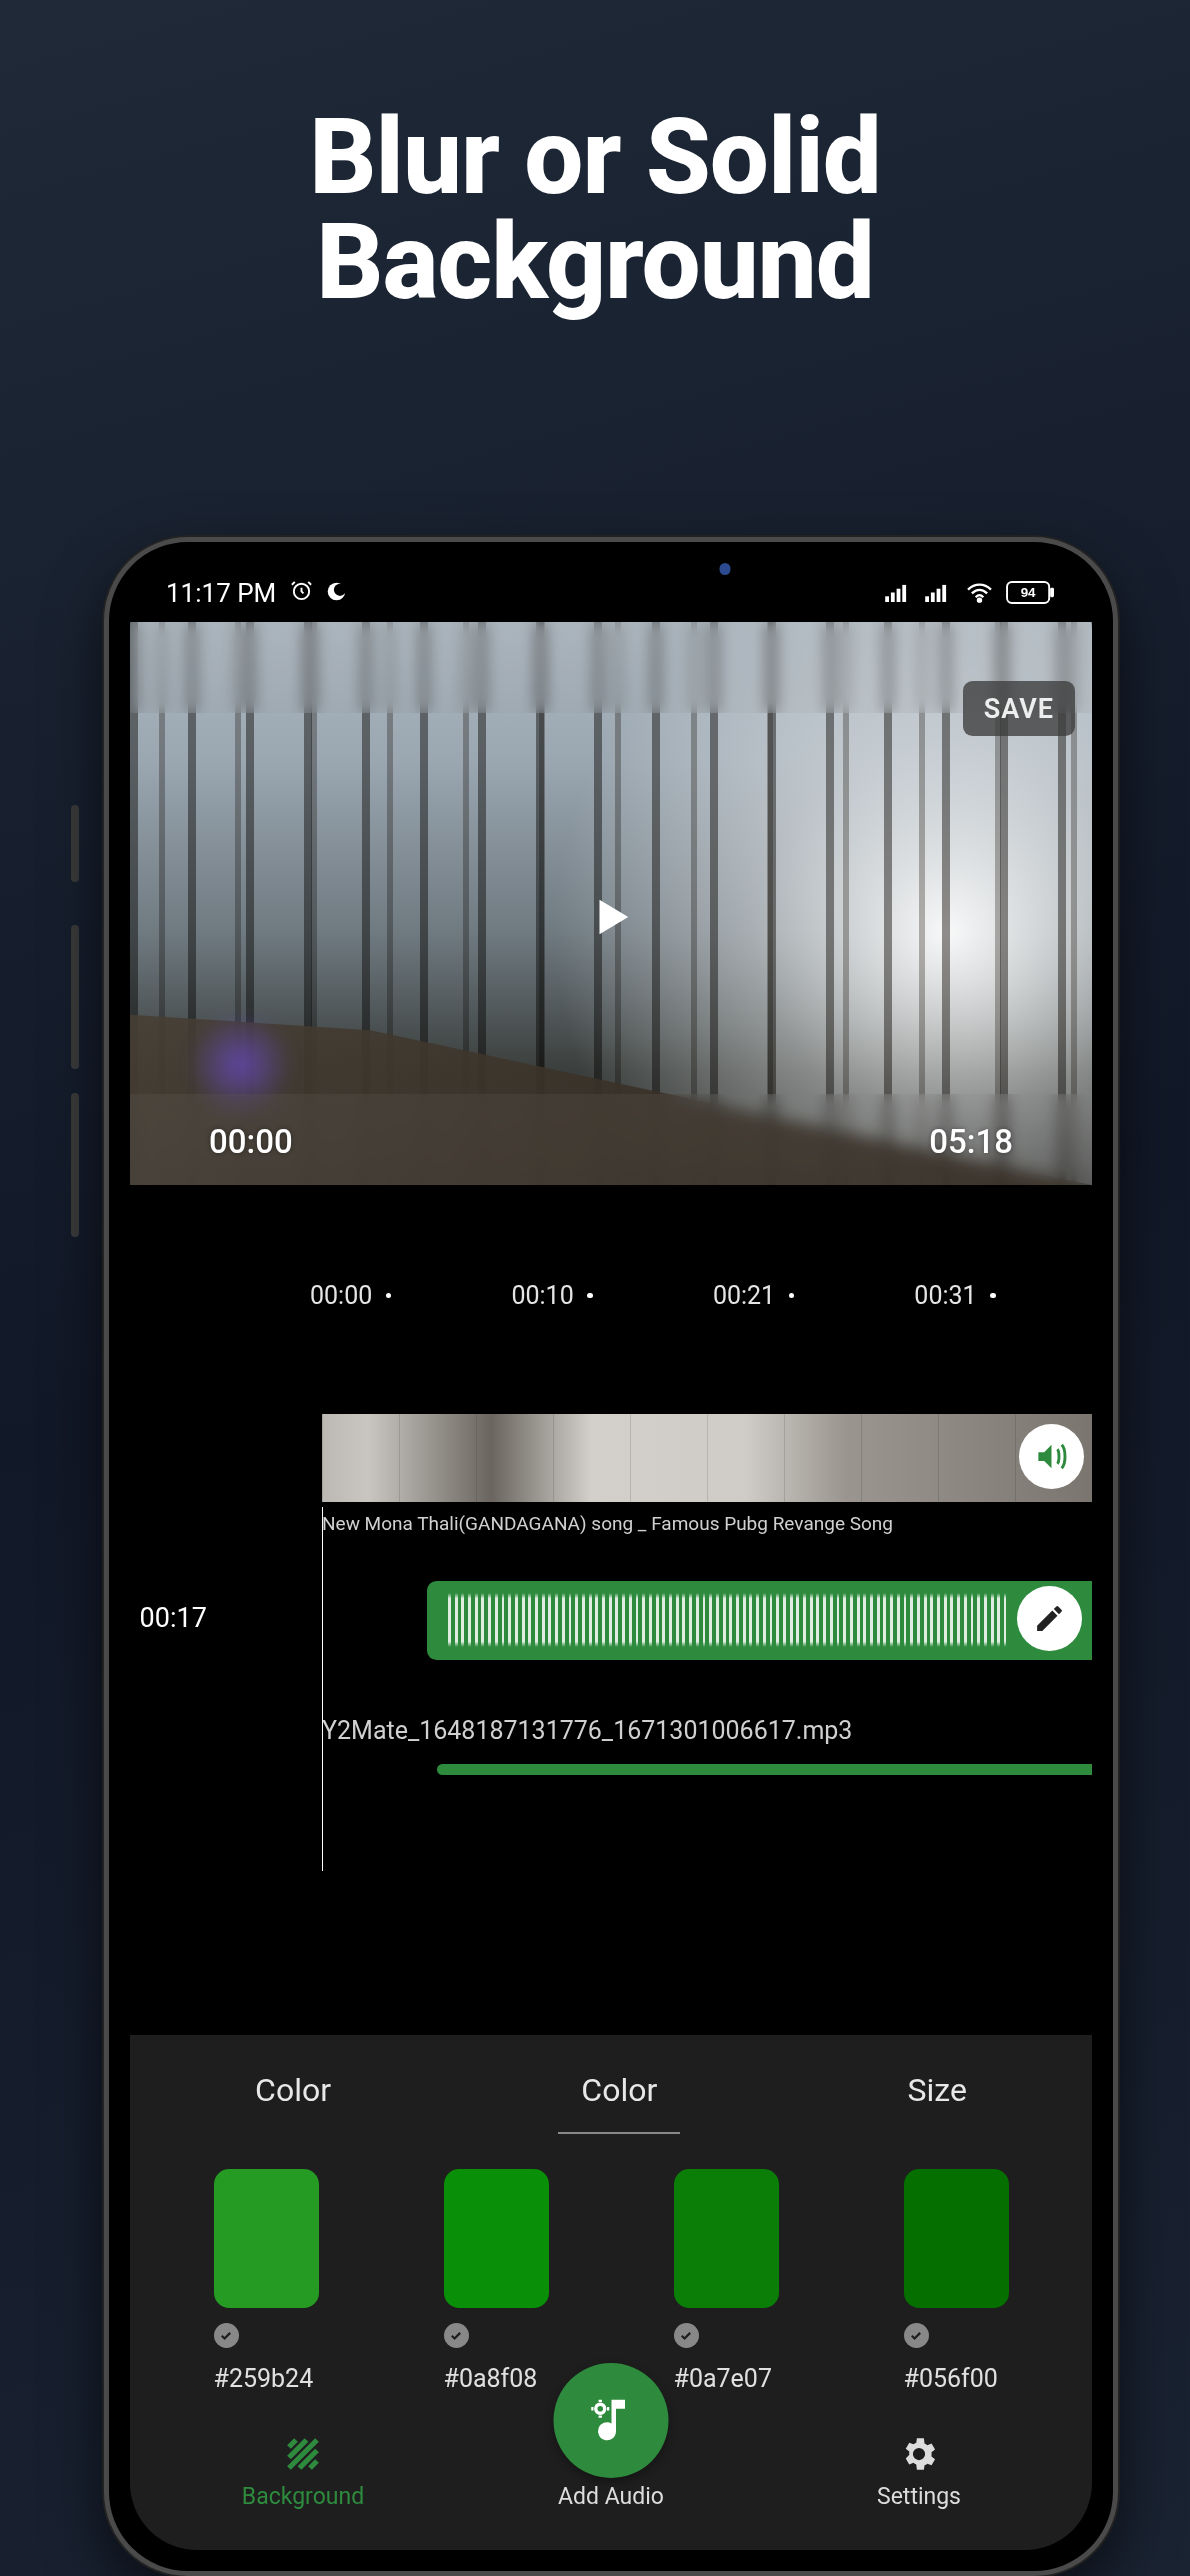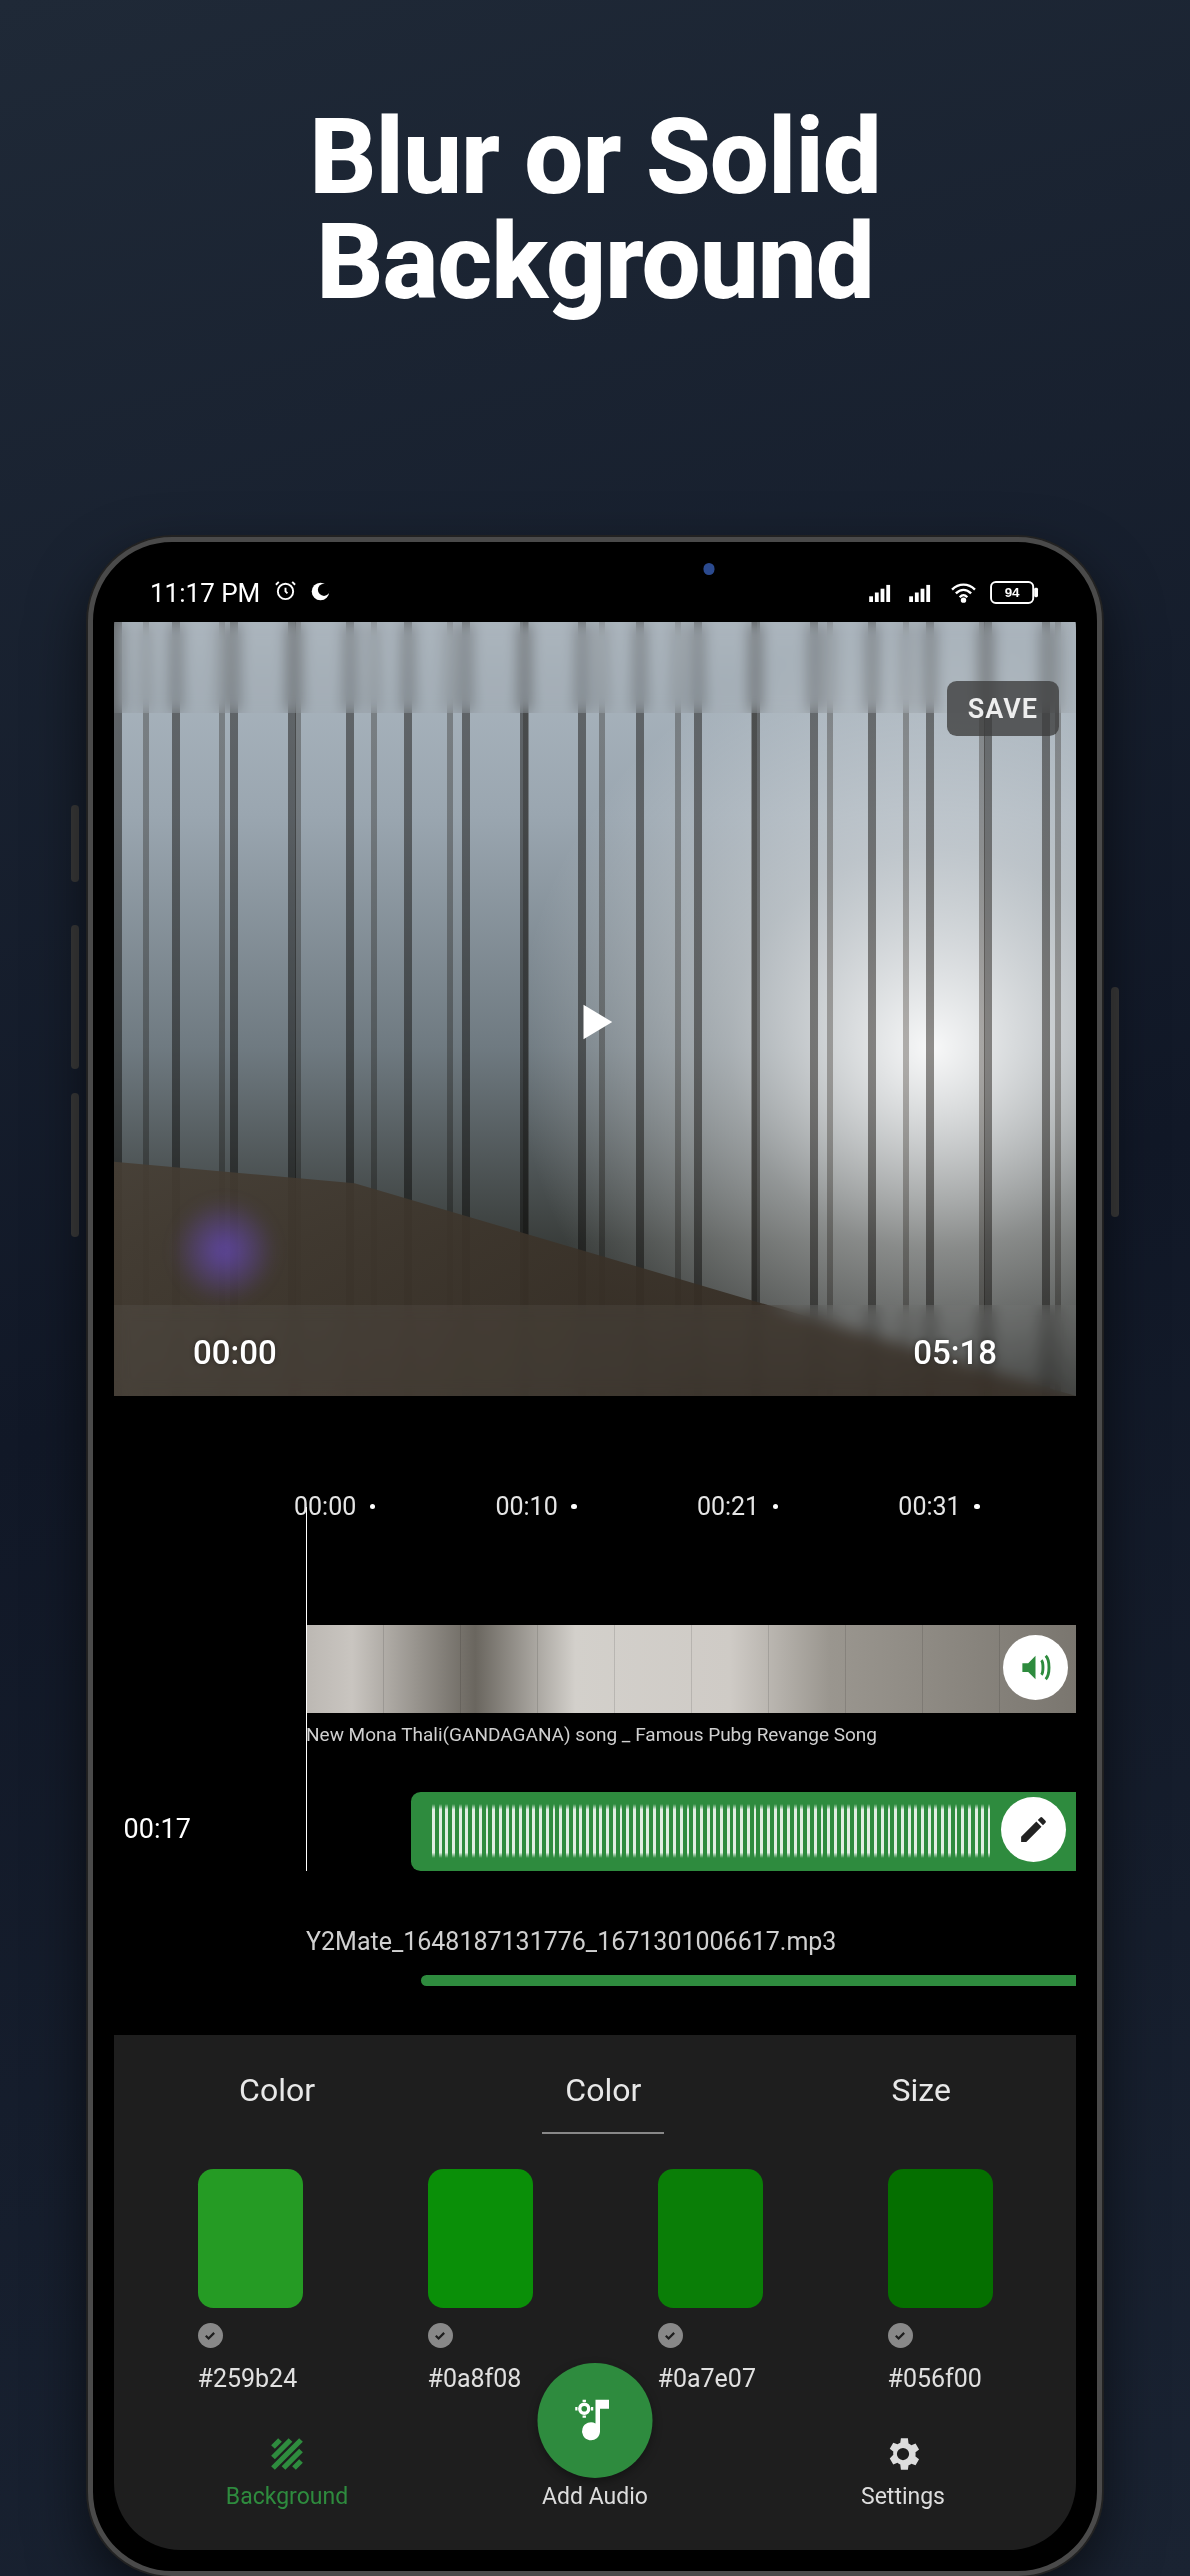--- a/index.html
+++ b/index.html
@@ -13,21 +13,21 @@
   text-align: center;
   font-size: 105px;
   font-weight: 800;
   line-height: 1.0;
   padding-top: 105px;
   letter-spacing: -1px;
 }
 .phone-frame {
   position: absolute;
   top: 537px;
-  left: 88px;
+  left: 104px;
   width: 1014px;
   height: 2039px;
   background: #000;
   border-radius: 84px;
   border: 5.8px solid #4a4a4a;
   box-shadow: 0 0 0 1.9px #222, 0 24px 58px rgba(0,0,0,.6);
   overflow: hidden;
 }
 .notch {
   position: absolute;
@@ -78,21 +78,21 @@
   padding: 0 36px;
   font-size: 26px;
   color: #fff;
 }
 .status-left, .status-right { display: flex; align-items: center; gap: 13.4px; }
 .status-right svg { display: block; }
 
 
 .video-preview {
   position: relative;
-  height: 774px;
+  height: 563px;
   background:
     radial-gradient(circle at 85% 55%, rgba(255,255,255,.95), rgba(255,255,255,.4) 22%, transparent 45%),
     linear-gradient(180deg, #aeb9c2 0%, #9aa6b0 25%, #6f7a81 55%, #3a3e3c 80%, #2a2c2a 100%);
   overflow: hidden;
 }
 .trees {
   position: absolute; inset: 0;
   background:
     repeating-linear-gradient(90deg, rgba(40,35,30,.5) 0 7.7px, transparent 7.7px 58px),
     repeating-linear-gradient(90deg, rgba(60,50,40,.35) 29px 35px, transparent 35px 105px);

